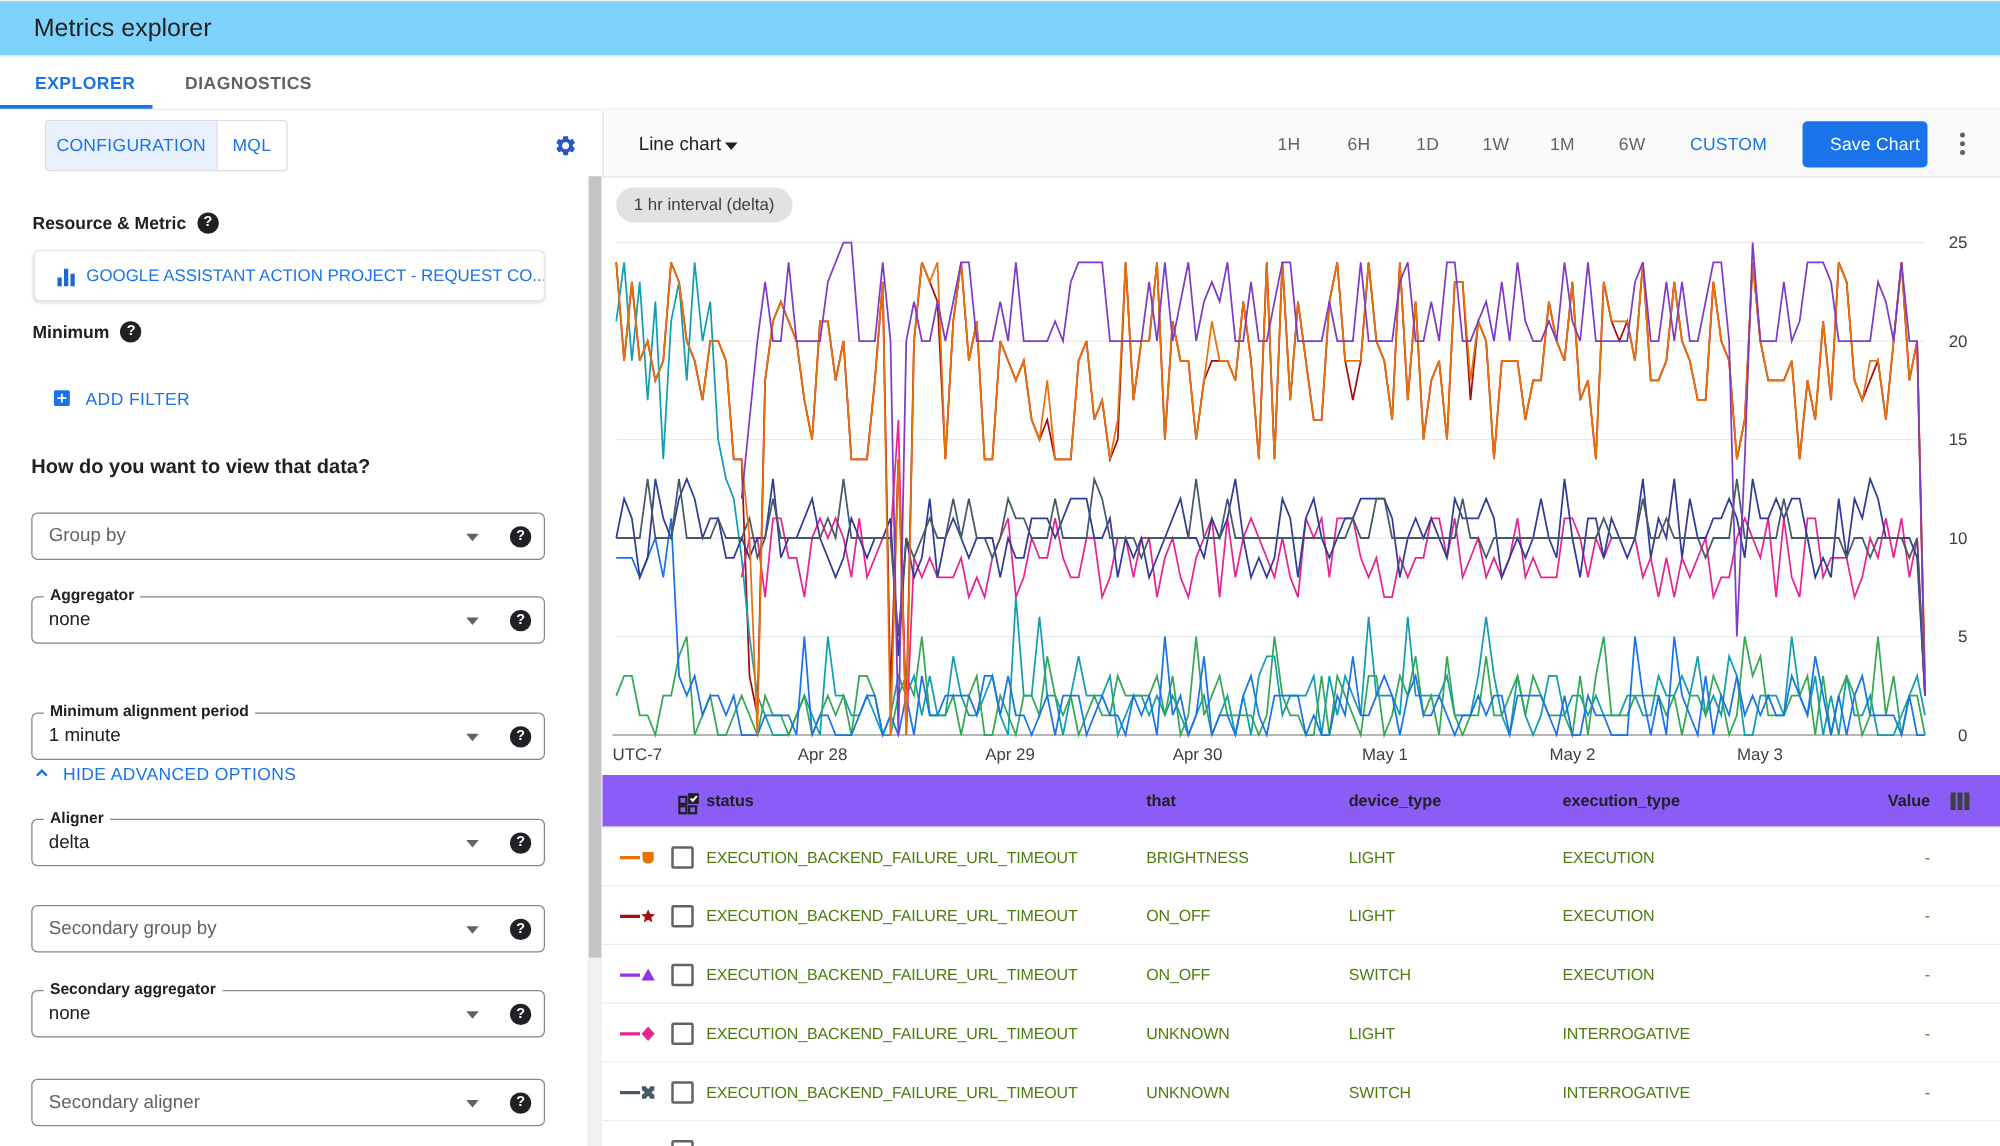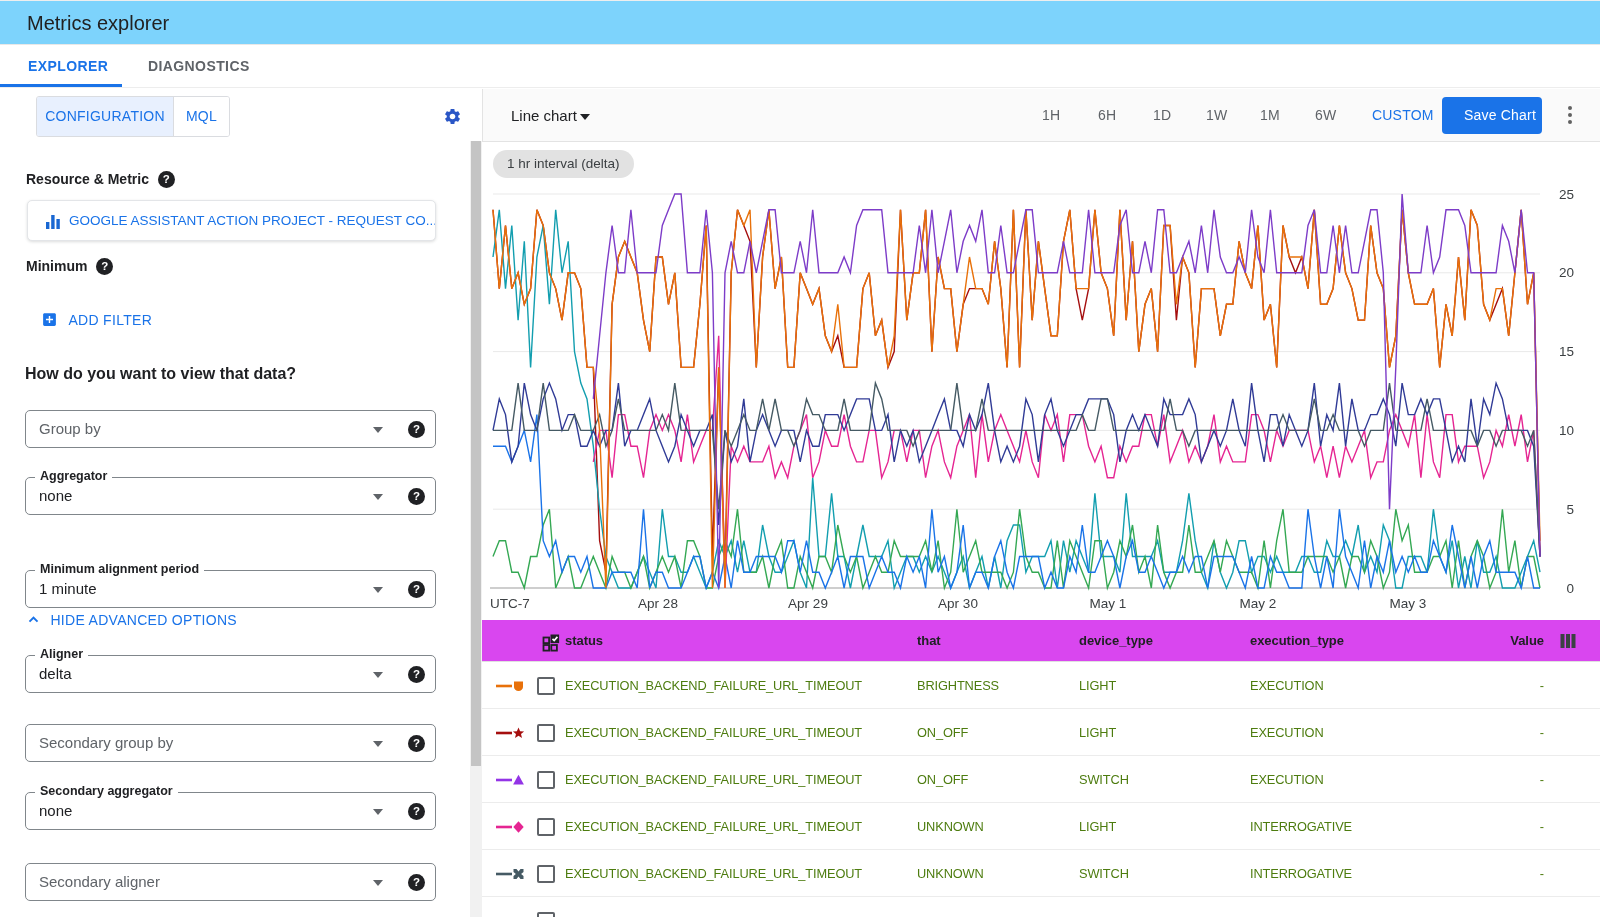--- a/index.html
+++ b/index.html
@@ -31,30 +31,30 @@
 .fbox .lab{position:absolute;left:9px;top:-9px;background:#fff;padding:0 5px;font-size:12.5px;font-weight:700;color:#202124;}
 .fbox .car{position:absolute;right:52px;top:16px;width:0;height:0;border-left:5.5px solid transparent;border-right:5.5px solid transparent;border-top:6px solid #5f6368;}
 .fbox .help{position:absolute;right:10px;top:10px;}
 .sbar{position:absolute;left:470px;top:52px;width:12px;height:776px;background:#f1f1f1;}
 .sthumb{position:absolute;left:1px;top:0;width:10px;height:625px;background:#c4c4c4;border-radius:0;}
 
 .right{position:absolute;left:482px;top:89px;width:1118px;height:828px;background:#fff;}
 .tbar{position:absolute;left:0;top:0;width:1118px;height:53px;background:#fafafa;border-bottom:1px solid #e3e3e3;border-left:1px solid #e3e3e3;}
 .tbar .lc{position:absolute;left:28px;top:0;line-height:53px;font-size:15px;color:#202124;}
 .tbar .car{position:absolute;left:97px;top:25px;width:0;height:0;border-left:5.5px solid transparent;border-right:5.5px solid transparent;border-top:6px solid #202124;}
-.trange{position:absolute;top:0;height:53px;line-height:53px;font-size:14px;color:#5f6368;font-weight:500;letter-spacing:.2px;margin-left:20px;}
+.trange{position:absolute;top:0;height:53px;line-height:53px;font-size:14px;color:#5f6368;font-weight:500;letter-spacing:.2px;}
 .custom{color:#1a73e8;}
 .saveb{position:absolute;left:959px;top:8px;width:100px;height:37px;background:#1a73e8;border-radius:4px;color:#fff;
  font-size:14px;font-weight:500;text-align:center;line-height:37px;letter-spacing:.2px;padding-left:16px;}
 .kebab{position:absolute;left:1085px;top:17px;width:4px;height:20px;}
 .kebab i{display:block;width:4px;height:4px;border-radius:50%;background:#616161;margin-bottom:3px;}
 .chartchip{position:absolute;left:11px;top:61px;height:28px;background:#e2e2e2;border-radius:14px;
  padding:0 14px;line-height:28px;font-size:13.5px;color:#3c4043;}
 
-.thead{position:absolute;left:0;top:531px;width:1118px;height:42px;border-bottom:1px solid #e0e0e0;background:#d946ef;}
+.thead{position:absolute;left:0;top:531px;width:1118px;height:42px;border-bottom:1px solid #e0e0e0;background:#8b5cf6;}
 .th{position:absolute;top:0;line-height:42px;font-size:13px;font-weight:700;color:#202124;letter-spacing:-0.05px;}
 .trow{position:absolute;left:0;width:1118px;height:47px;border-bottom:1px solid #ececec;background:#fff;}
 .cell{position:absolute;top:0;line-height:47px;font-size:12.8px;color:#4d7c0f;letter-spacing:-0.12px;}
 .cbx{position:absolute;left:55px;top:15px;width:18px;height:18px;border:2px solid #5f6368;border-radius:2px;background:#fff;}
 </style></head><body>
 <div class="hdr">
     <h1>Metrics explorer</h1>
   </div>
 <div class="tabs">
     <span class="tab exp">EXPLORER</span>

